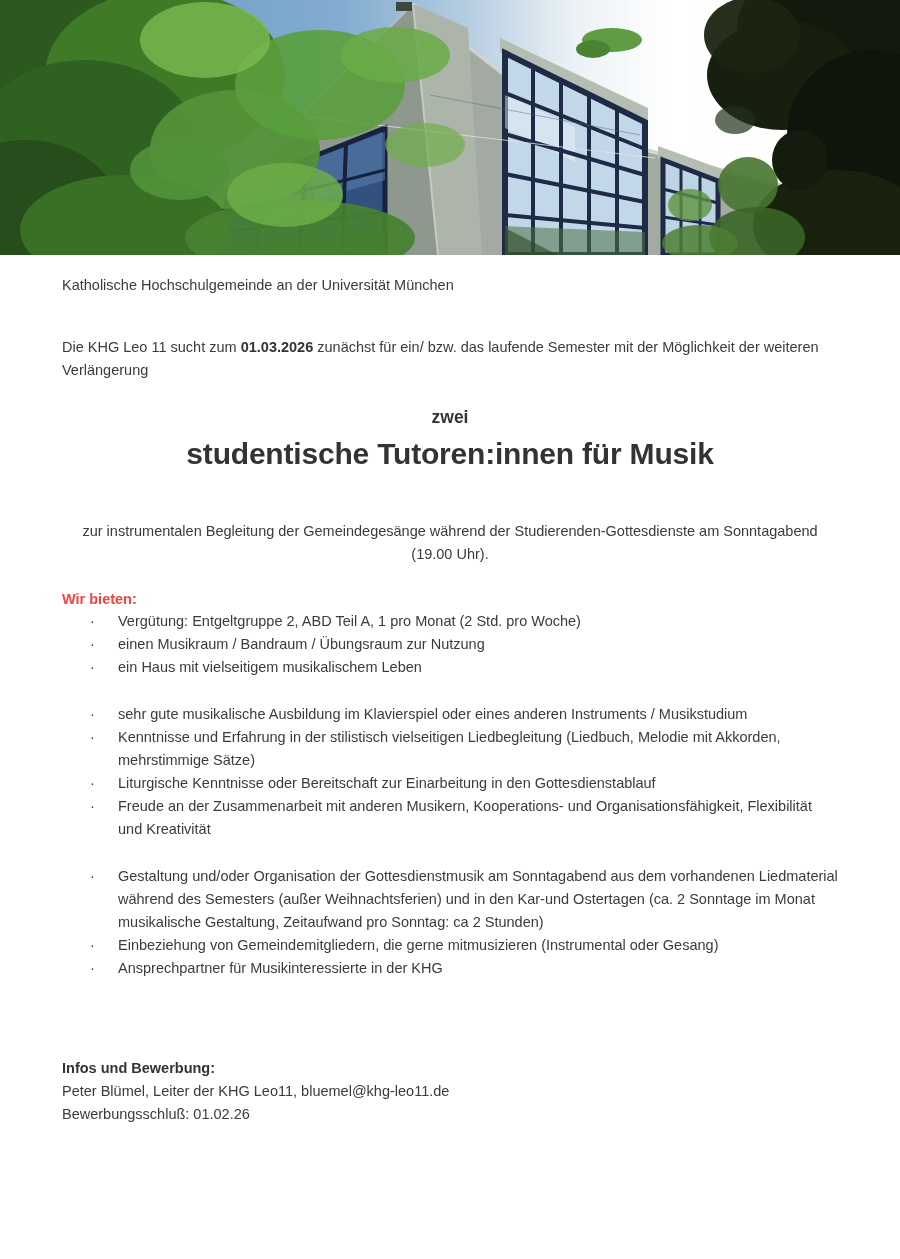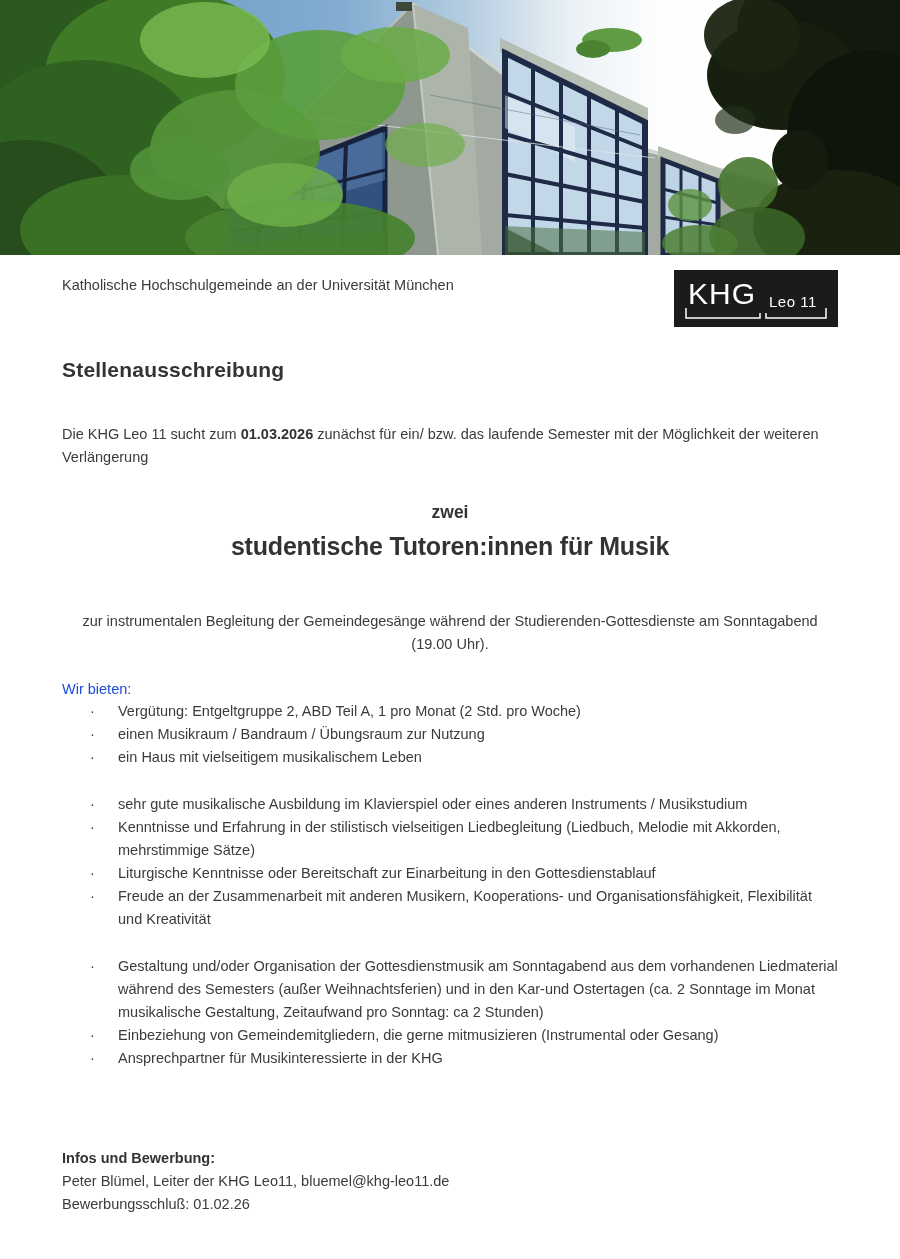--- a/index.html
+++ b/index.html
@@ -9,25 +9,25 @@
   .content{padding:0 62px;}
   .org-row{display:flex;justify-content:space-between;align-items:flex-start;margin-top:15px;}
   .org-line{font-size:14.5px;line-height:20px;padding-top:5px;}
   .logo{width:164px;height:57px;background:#1b1b1b;position:relative;flex:none;}
   .logo-khg{position:absolute;left:14px;top:9px;color:#fff;font-size:30px;line-height:30px;letter-spacing:1px;}
   .logo-leo{position:absolute;left:95px;top:24px;color:#fff;font-size:15px;line-height:15px;letter-spacing:.5px;}
   .logo-bracket{position:absolute;left:0;top:0;}
   .doc-title{font-size:21px;font-weight:bold;color:#333;margin:31px 0 0 0;letter-spacing:.2px;}
   .intro{margin-top:41px;font-size:14.5px;line-height:23px;max-width:772px;}
   .intro b{color:#333;}
-  .count-line{margin-top:33px;text-align:center;font-weight:bold;font-size:17.5px;color:#333;}
-  .role-line{margin-top:9px;text-align:center;font-weight:bold;font-size:25px;color:#333;letter-spacing:-.2px;}
+  .count-line{margin-top:25px;text-align:center;font-weight:bold;font-size:17.5px;color:#333;}
+  .role-line{margin-top:9px;text-align:center;font-weight:bold;font-size:30px;color:#333;letter-spacing:-.2px;}
   .purpose{margin:49px auto 0;text-align:center;font-size:14.5px;line-height:23px;max-width:740px;}
   .section{margin-top:24px;}
-  .section-heading{font-weight:normal;font-size:14.5px;line-height:22px;color:#1d4ed8;}
+  .section-heading{font-weight:bold;font-size:14.5px;line-height:22px;color:#ef4444;}
   .li{display:flex;font-size:14.5px;line-height:23px;padding-left:28px;}
   .li .marker{width:28px;flex:none;}
   .li .li-text{flex:1;}
   .contact{margin-top:77px;font-size:14.5px;line-height:23px;}
   .contact-heading{font-weight:bold;color:#333;}
   .website{font-weight:bold;color:#333;}
 </style>
 </head>
 <body>
 
@@ -145,30 +145,22 @@
       <ellipse cx="757" cy="237" rx="48" ry="30" fill="#3a6527" opacity="0.9"></ellipse>
       <ellipse cx="700" cy="243" rx="38" ry="18" fill="#4d7f35" opacity="0.85"></ellipse>
       <ellipse cx="690" cy="205" rx="22" ry="16" fill="#5d9440" opacity="0.8"></ellipse>
     </g>
   </svg>
 
   <div class="content">
 
     <div class="org-row">
       <div class="org-line">Katholische Hochschulgemeinde an der Universität München</div>
-      <div class="logo">
-        <span class="logo-khg">KHG</span>
-        <span class="logo-leo">Leo 11</span>
-        <svg class="logo-bracket" width="164" height="57" viewBox="0 0 164 57" aria-hidden="true">
-          <path d="M12,38 V48 H86 V43 M92,43 V48 H152 V38" fill="none" stroke="#ffffff" stroke-width="1.5"></path>
-        </svg>
-      </div>
-    </div>
-
-    <h1 class="doc-title">Stellenausschreibung</h1>
+    </div>
+
 
     <p class="intro"><span>Die KHG Leo 11 sucht zum </span><b>01.03.2026</b><span> zunächst für ein/ bzw. das laufende Semester mit der Möglichkeit der weiteren Verlängerung</span></p>
 
     <div class="count-line">zwei</div>
     <div class="role-line">studentische Tutoren:innen für Musik</div>
     <div class="purpose">zur instrumentalen Begleitung der Gemeindegesänge während der Studierenden-Gottesdienste am Sonntagabend (19.00 Uhr).</div>
 
     <div class="section" style="margin-top:22px;">
       <div class="section-heading">Wir bieten:</div>
       <div class="li">

